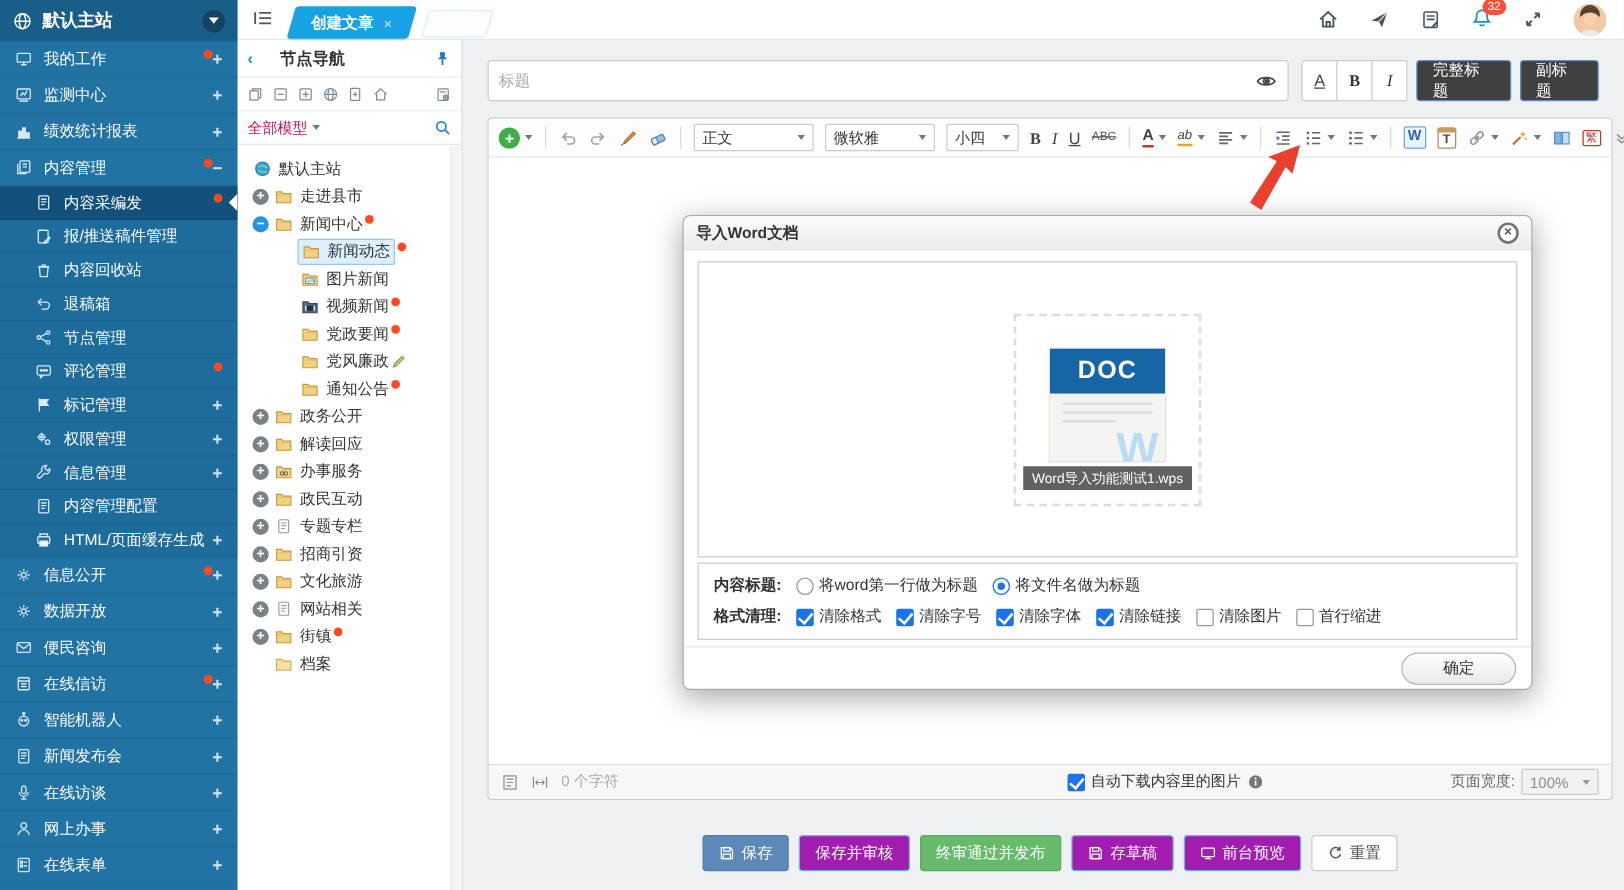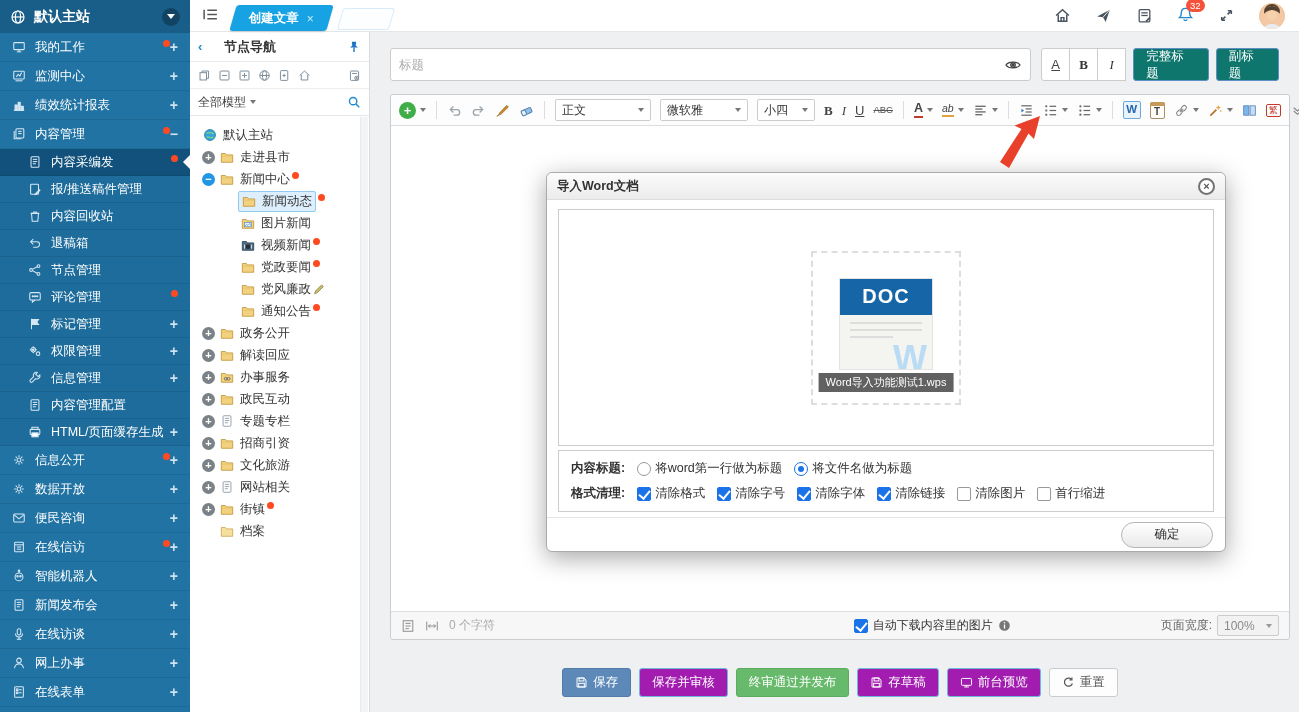--- a/index.html
+++ b/index.html
@@ -40,21 +40,21 @@
 
 #treepanel{position:absolute;left:190px;top:32px;width:180px;height:680px;background:#fff;border-right:1px solid #d8dcdf;z-index:3}
 #tp-head{height:30px;display:flex;align-items:center;padding:0 8px;border-bottom:1px solid #e8eaec}
 #tp-back{color:#1f8ad1;font-size:13px;font-weight:bold;width:18px}
 #tp-title{font-size:13px;font-weight:bold;color:#333;flex:1;padding-left:8px}
 #tp-pin{color:#1c74c4}
 #tp-tools{height:27px;display:flex;align-items:center;gap:7px;padding:0 8px;border-bottom:1px solid #eceef0;color:#77club}
 #tp-tools .ic{width:13px;height:13px;color:#7a8b99}
 #tp-tools .spring{flex:1}
 #tp-filter{height:27px;display:flex;align-items:center;border-bottom:1px solid #e4e7e9;padding:0 8px}
-#tp-filter-label{font-size:12px;color:#404040;display:flex;align-items:center}
+#tp-filter-label{font-size:12px;color:#be185d;display:flex;align-items:center}
 #tp-filter-input{flex:1;height:18px}
 #tp-search{color:#1f8ad1}
 #tree{padding:8px 4px;position:relative}
 .tnode{height:22px;display:flex;align-items:center;padding-left:8px;white-space:nowrap;cursor:pointer}
 .tnode .exp{width:13px;height:13px;border-radius:50%;background:#7b8287;color:#fff;font-size:11px;line-height:11px;display:flex;align-items:center;justify-content:center;margin-right:4px;flex:none;font-weight:bold}
 .tnode .exp.open{background:#2196e3}
 .tnode .spacer{width:17px;flex:none}
 .tnode .ic{width:16px;height:14px;margin-right:5px}
 .tnode.lv1{padding-left:46px}
 .tlabel{font-size:12.5px;color:#333}
@@ -65,21 +65,21 @@
 #title-row{position:absolute;left:20px;top:16px;width:889px;height:33px;display:flex;align-items:center}
 #title-input-wrap{width:646px;height:33px;background:#fff;border:1px solid #ccc;border-radius:3px;display:flex;align-items:center;padding:0 8px;position:relative}
 #title-input{border:none;outline:none;flex:1;font-size:12.5px;color:#333;background:transparent}
 #title-input::placeholder{color:#aaa}
 #title-eye{color:#444;width:18px;height:18px}
 .fmt-btn{width:29px;height:33px;background:#fff;border:1px solid #ccc;margin-left:-1px;display:flex;align-items:center;justify-content:center;font-size:13px;color:#333;cursor:pointer}
 .fmt-btn:first-of-type{margin-left:10px;border-radius:3px 0 0 3px}
 .fmt-a{text-decoration:underline;color:#444}
 .fmt-b{font-weight:bold;font-family:"Liberation Serif",serif}
 .fmt-i{font-style:italic;font-family:"Liberation Serif",serif}
-.blue-btn{height:33px;padding:0 12px;background:#0f766e;border:1px solid #5f8ec7;color:#fff;font-size:12.5px;border-radius:3px;margin-left:7px;display:flex;align-items:center;cursor:pointer}
+.blue-btn{height:33px;padding:0 12px;background:#404040;border:1px solid #5f8ec7;color:#fff;font-size:12.5px;border-radius:3px;margin-left:7px;display:flex;align-items:center;cursor:pointer}
 #editor-box{position:absolute;left:20px;top:62px;width:900px;height:546px;background:#fff;border:1px solid #c9cdd0;border-radius:3px;display:flex;flex-direction:column}
 #ed-toolbar{height:31px;border-bottom:1px solid #ddd;background:#fdfdfd;display:flex;align-items:center;padding:0 8px;gap:9px;border-radius:3px 3px 0 0;position:relative}
 .tsep{width:1px;height:18px;background:#ddd;margin:0 1px;flex:none}
 .tbtn{display:flex;align-items:center;color:#707070;cursor:pointer;flex:none}
 .tbtn .ic{width:15px;height:15px}
 .g-plus{width:17px;height:17px;border-radius:50%;background:#3fae49;color:#fff;font-size:13px;font-weight:bold;display:flex;align-items:center;justify-content:center;line-height:1}
 .tsel{height:22px;border:1px solid #ccc;border-radius:2px;background:#fff;display:flex;align-items:center;justify-content:space-between;padding:0 6px;font-size:12px;color:#333;flex:none}
 .glyph{font-size:12.5px;color:#444;line-height:1}
 .g-b{font-weight:bold;font-family:"Liberation Serif",serif;font-size:13px}
 .g-i{font-style:italic;font-family:"Liberation Serif",serif;font-size:13px}

